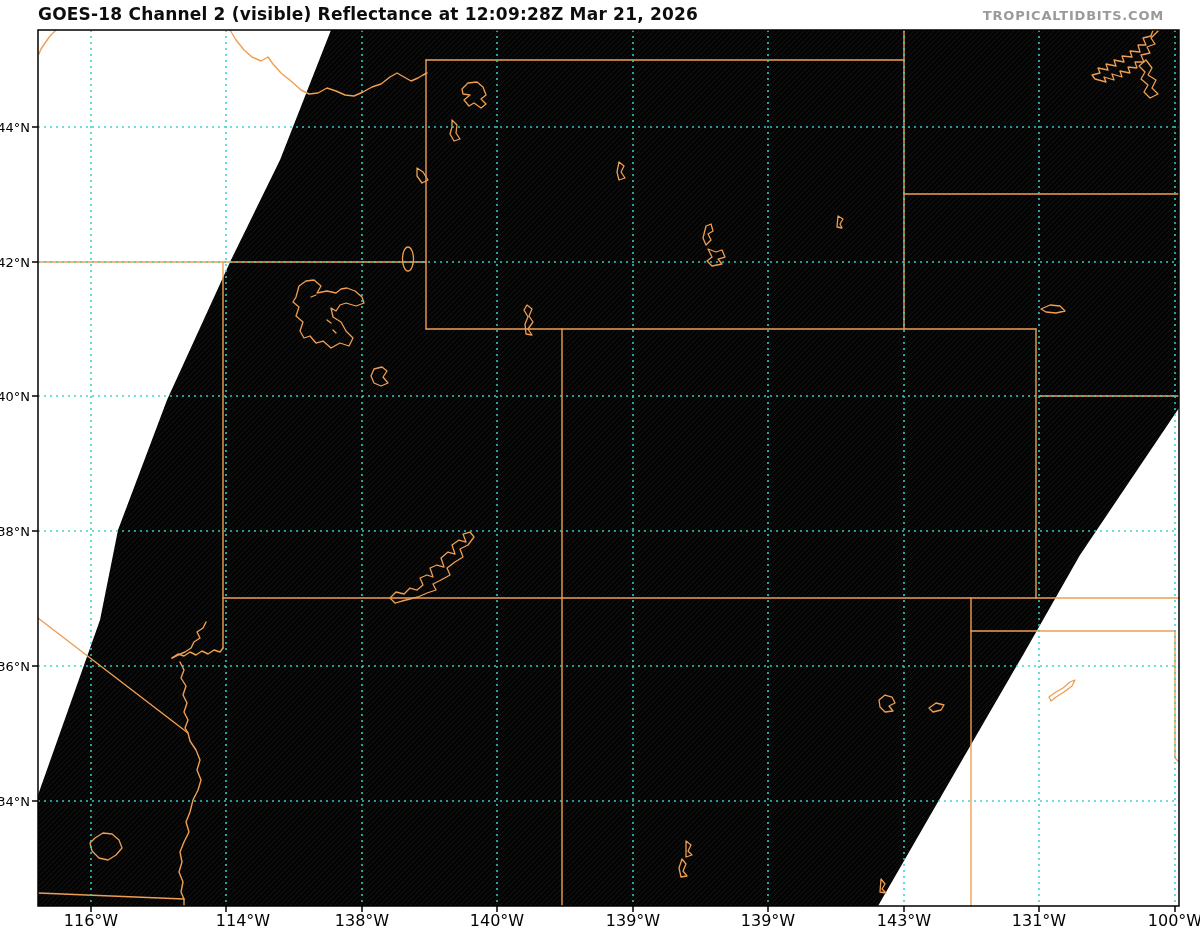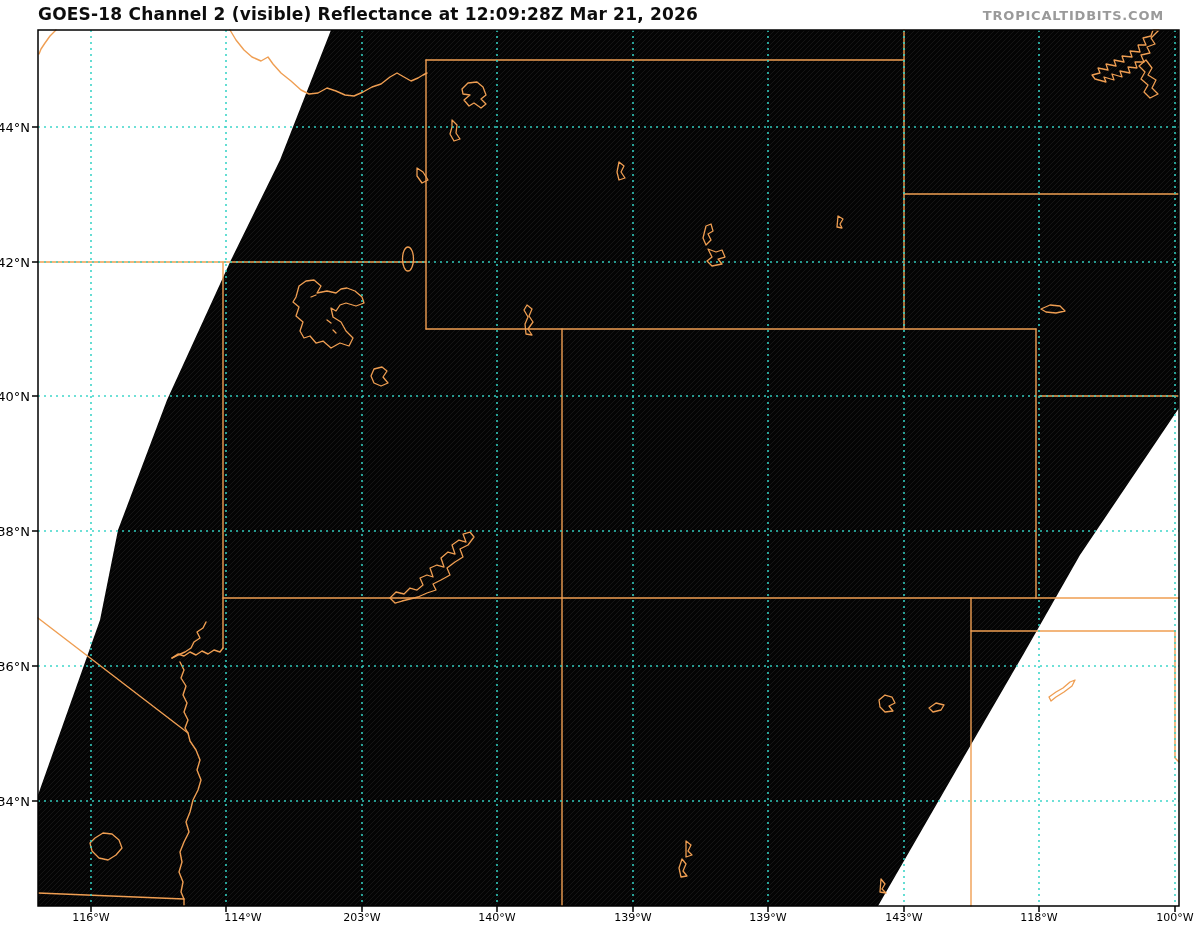--- a/index.html
+++ b/index.html
@@ -3,21 +3,21 @@
 <meta charset="utf-8">
 <style>
   html,body{margin:0;padding:0;background:#ffffff;}
   #stage{position:relative;width:1200px;height:929px;background:#ffffff;overflow:hidden;
          font-family:"DejaVu Sans","Liberation Sans",sans-serif;}
   #map-svg{position:absolute;left:0;top:0;}
   .page-title{position:absolute;left:38px;top:4px;font-size:17px;font-weight:bold;color:#0d0d0d;
               letter-spacing:0.2px;white-space:nowrap;}
   .watermark{position:absolute;right:36px;top:8px;font-size:13px;font-weight:bold;color:#9a9a9a;
              letter-spacing:0.8px;white-space:nowrap;}
-  .xlab{position:absolute;top:911px;transform:translateX(-50%);font-size:11px;color:#000;white-space:nowrap;}
+  .xlab{position:absolute;top:911px;transform:translateX(-50%);font-size:16px;color:#000;white-space:nowrap;}
   .ylab{position:absolute;right:1170px;transform:translateY(-50%);font-size:13px;color:#000;white-space:nowrap;}
 </style>
 </head>
 <body>
 
 <div id="stage">
 
   <div class="page-title">GOES-18 Channel 2 (visible) Reflectance at 12:09:28Z Mar 21, 2026</div>
   <div class="watermark">TROPICALTIDBITS.COM</div>
 
@@ -122,26 +122,26 @@
         <line x1="32" y1="396" x2="38" y2="396"></line>
         <line x1="32" y1="531" x2="38" y2="531"></line>
         <line x1="32" y1="666" x2="38" y2="666"></line>
         <line x1="32" y1="801" x2="38" y2="801"></line>
       </g>
     </g>
   </svg>
 
   <div class="xlab" style="left:91px">116°W</div>
   <div class="xlab" style="left:243px">114°W</div>
-  <div class="xlab" style="left:362px">203°W</div>
+  <div class="xlab" style="left:362px">138°W</div>
   <div class="xlab" style="left:497px">140°W</div>
   <div class="xlab" style="left:633px">139°W</div>
   <div class="xlab" style="left:768px">139°W</div>
   <div class="xlab" style="left:904px">143°W</div>
-  <div class="xlab" style="left:1039px">118°W</div>
+  <div class="xlab" style="left:1039px">131°W</div>
   <div class="xlab" style="left:1175px">100°W</div>
 
   <div class="ylab" style="top:127px">44°N</div>
   <div class="ylab" style="top:262px">42°N</div>
   <div class="ylab" style="top:396px">40°N</div>
   <div class="ylab" style="top:531px">38°N</div>
   <div class="ylab" style="top:666px">36°N</div>
   <div class="ylab" style="top:801px">34°N</div>
 
 </div>

